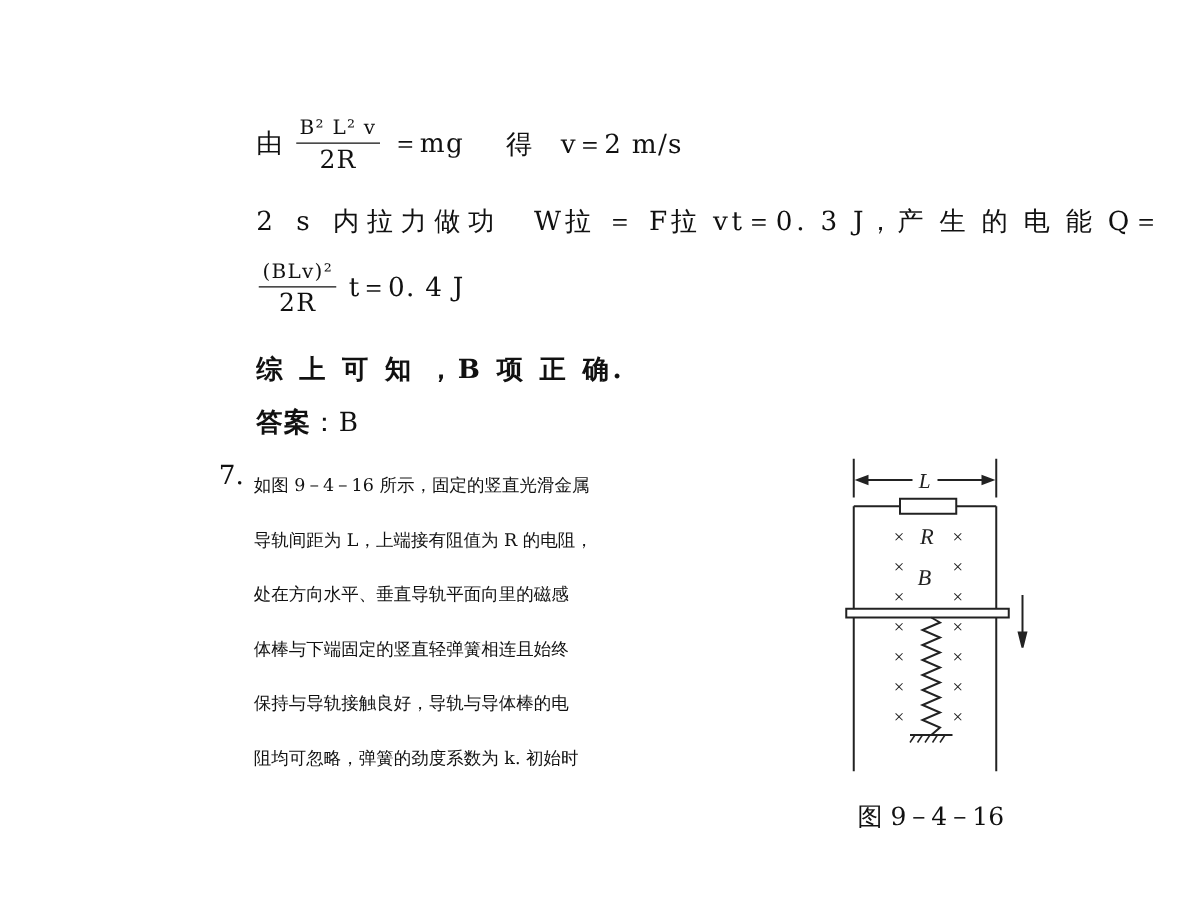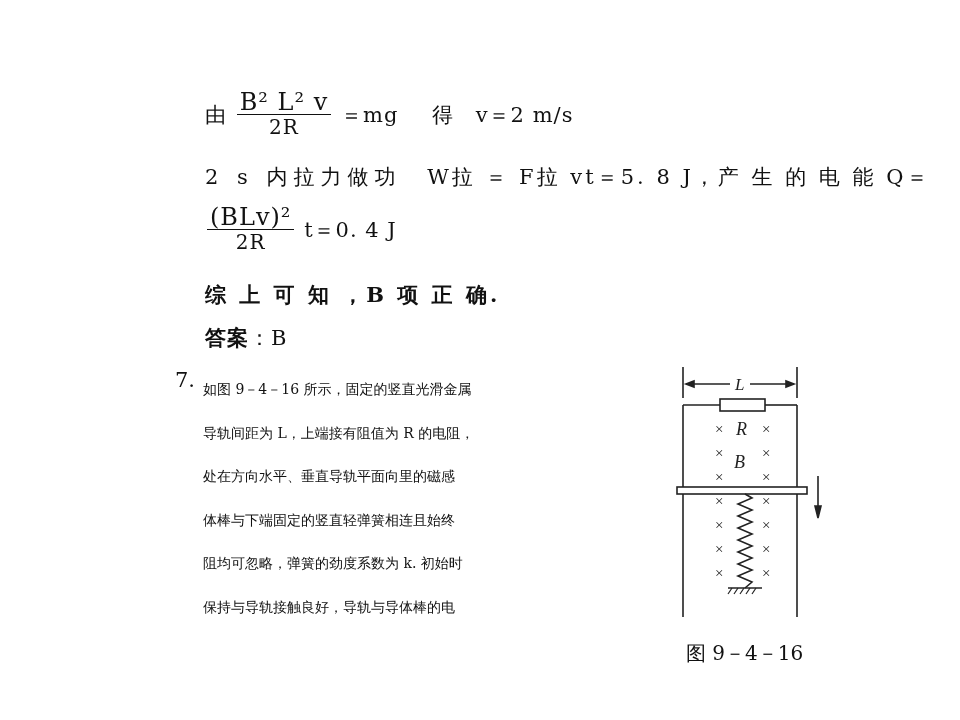--- a/index.html
+++ b/index.html
@@ -4,42 +4,42 @@
   <style>
     html, body { margin: 0; padding: 0; }
     body {
       width: 960px; height: 720px; background: #ffffff; position: relative; overflow: hidden;
       font-family: "DejaVu Serif", "Liberation Serif", serif; color: #111;
     }
     .abs { position: absolute; white-space: nowrap; }
     .line { font-size: 21px; letter-spacing: 1px; }
     .sparse { letter-spacing: 6px; }
     .frac { display: inline-block; vertical-align: middle; text-align: center; margin: 0 2px; }
-    .frac .num { display: block; border-bottom: 1.5px solid #111; padding: 0 3px; line-height: 24px; font-size: 24px; }
+    .frac .num { display: block; border-bottom: 1.5px solid #111; padding: 0 3px; line-height: 24px; font-size: 16px; }
     .frac .den { display: block; line-height: 24px; font-size: 20px; }
     .bold { font-weight: bold; font-family: "DejaVu Sans", sans-serif; }
     svg text { font-family: "Liberation Serif", serif; }
   </style>
 </head>
 <body>
 
 <div class="abs line" style="left:205px; top:90px;">
   <span style="vertical-align:middle;">由</span>
   <span class="frac">
     <span class="num">B² L² v</span>
     <span class="den">2R</span>
   </span>
   <span style="vertical-align:middle;">＝mg</span>
   <span style="vertical-align:middle; margin-left:26px;">得</span>
   <span style="vertical-align:middle; margin-left:14px;">v＝2 m/s</span>
 </div>
 
 <div class="abs line" style="left:205px; top:163px;">
   <span class="sparse">2 s 内拉力做功</span>
-  <span style="margin-left:18px; letter-spacing:3px;">W拉 ＝ F拉  vt＝5. 8 J，产 生 的 电 能  Q＝</span>
+  <span style="margin-left:18px; letter-spacing:3px;">W拉 ＝ F拉  vt＝0. 3 J，产 生 的 电 能  Q＝</span>
 </div>
 
 <div class="abs line" style="left:205px; top:205px;">
   <span class="frac">
     <span class="num">(BLv)²</span>
     <span class="den">2R</span>
   </span>
   <span style="vertical-align:middle;">t＝0. 4 J</span>
 </div>
 
@@ -48,22 +48,22 @@
 <div class="abs line" style="left:205px; top:324px;">
   <span class="bold">答案</span><span>：B</span>
 </div>
 
 <div class="abs" style="left:175px; top:368px; font-size:21px;">7.</div>
 <div class="abs" style="left:203px; top:368px; font-size:14px; line-height:43.5px;">
   <div>如图 9－4－16 所示，固定的竖直光滑金属</div>
   <div>导轨间距为 L，上端接有阻值为 R 的电阻，</div>
   <div>处在方向水平、垂直导轨平面向里的磁感</div>
   <div>体棒与下端固定的竖直轻弹簧相连且始终</div>
+  <div>保持与导轨接触良好，导轨与导体棒的电</div>
   <div>阻均可忽略，弹簧的劲度系数为 k. 初始时</div>
-  <div>保持与导轨接触良好，导轨与导体棒的电</div>
 </div>
 
 <svg class="abs" style="left:0; top:0;" width="960" height="720">
   <g stroke="#222" fill="none" stroke-width="1.6">
 
     <line x1="683" y1="367" x2="683" y2="398"></line>
     <line x1="797" y1="367" x2="797" y2="398"></line>
     <line x1="686" y1="384" x2="730" y2="384"></line>
     <line x1="750" y1="384" x2="794" y2="384"></line>
     <path d="M686 384 L694 381 L694 387 Z" fill="#222"></path>

